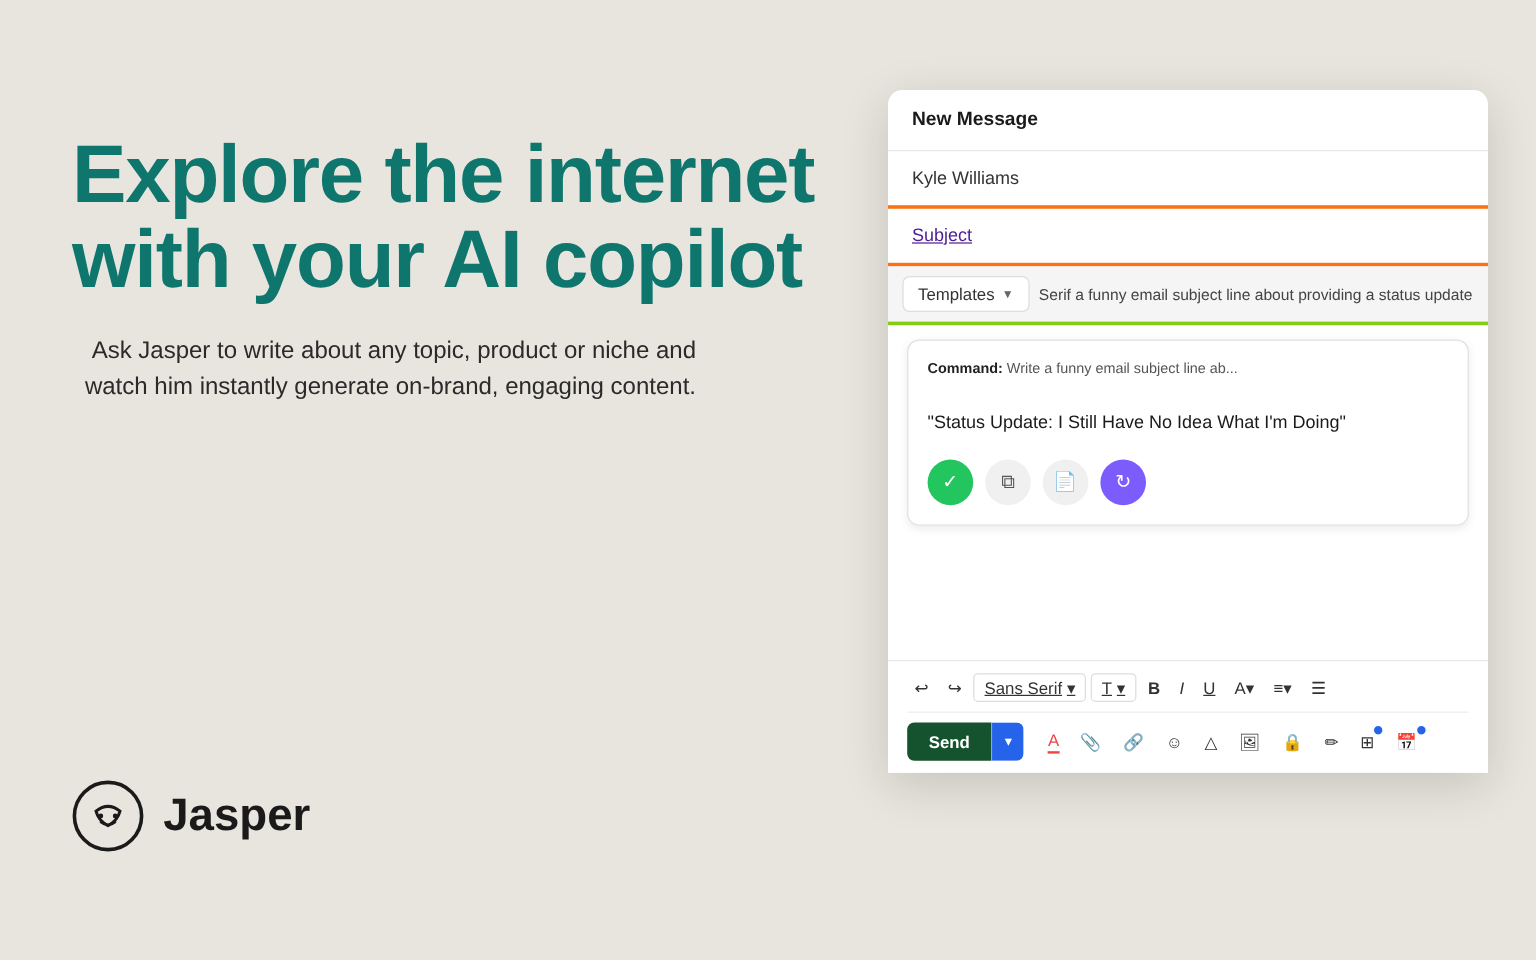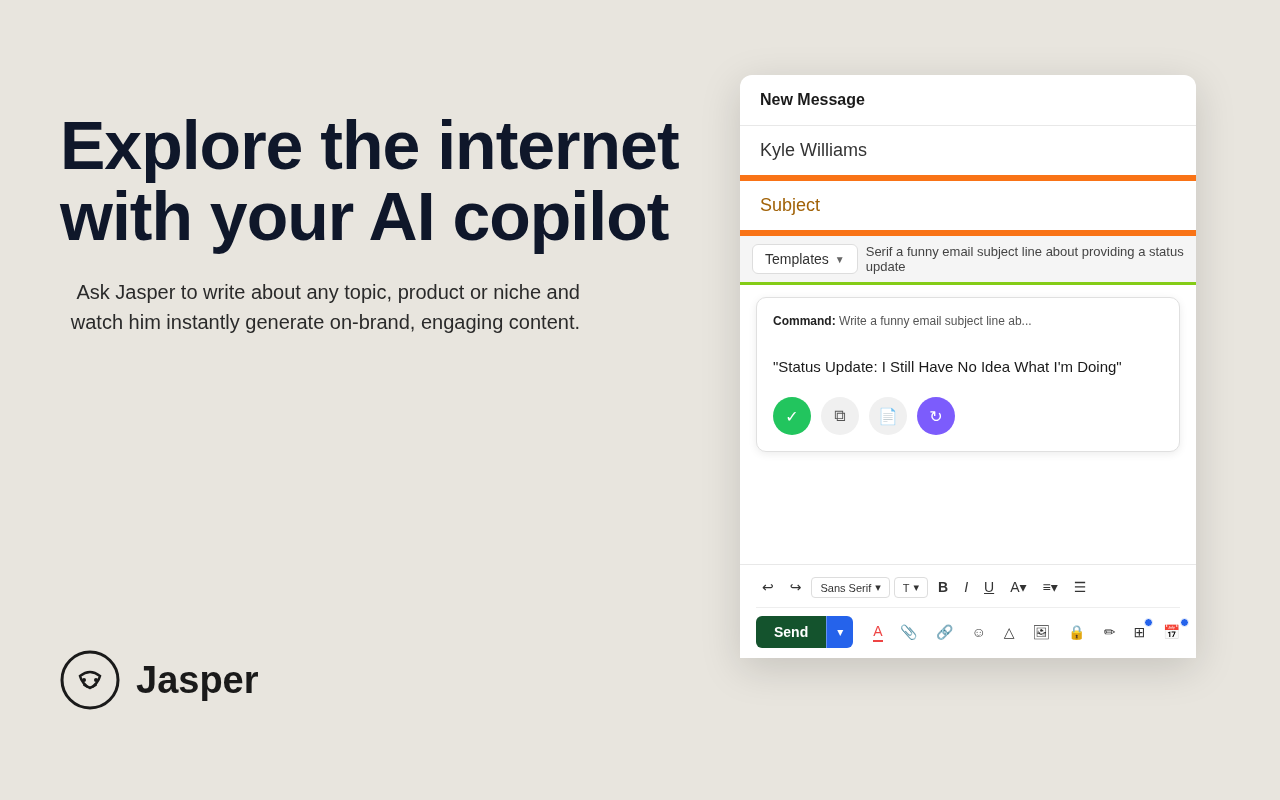--- a/index.html
+++ b/index.html
@@ -20,21 +20,21 @@
       display: flex;
       flex-direction: column;
       justify-content: space-between;
     }
     .hero-text {
       margin-top: 30px;
     }
     .hero-title {
       font-size: 68px;
       font-weight: 800;
-      color: #0f172a;
+      color: #0f766e;
       line-height: 1.05;
       letter-spacing: -1px;
       margin-bottom: 24px;
     }
     .hero-subtitle {
       font-size: 20px;
       font-weight: 400;
       color: #2a2a2a;
       line-height: 1.5;
       max-width: 520px;
@@ -62,44 +62,45 @@
       position: relative;
       display: flex;
       align-items: flex-start;
       justify-content: flex-start;
       padding-top: 75px;
     }
 
     .email-compose {
       background: #ffffff;
       border-radius: 12px 12px 0 0;
-      width: 456px;
+      width: 500px;
       box-shadow: 0 10px 40px rgba(0,0,0,0.15);
       overflow: hidden;
       position: relative;
     }
 
     .compose-header {
       padding: 16px 20px;
       border-bottom: 1px solid #e8e8e8;
     }
     .compose-title {
       font-size: 16px;
       font-weight: 600;
       color: #1a1a1a;
     }
 
     .compose-field {
       padding: 14px 20px;
-      border-bottom: 6px solid #f97316;
-      font-size: 18px;
+      border-bottom: 3px solid #f97316;
+      font-size: 15px;
       color: #333;
     }
     .compose-field.placeholder {
-      color: #a16207;
+      color: #4c1d95;
+      text-decoration: underline;
     }
 
     
     .ai-bar {
       display: flex;
       align-items: center;
       padding: 8px 12px;
       background: #f5f5f5;
       border-bottom: 3px solid #84cc16;
       gap: 8px;
@@ -223,23 +224,24 @@
     }
     .tb-btn.bold { font-weight: 700; }
     .tb-btn.italic { font-style: italic; }
     .font-select {
       display: flex;
       align-items: flex-end;
       gap: 4px;
       padding: 3px 8px;
       border: 1px solid #ddd;
       border-radius: 4px;
-      font-size: 11px;
+      font-size: 14px;
       color: #333;
       cursor: pointer;
+      text-decoration: underline;
     }
     .send-btn {
       background: #14532d;
       color: white;
       border: none;
       border-radius: 6px 0 0 6px;
       padding: 8px 18px;
       font-size: 14px;
       font-weight: 600;
       cursor: pointer;

